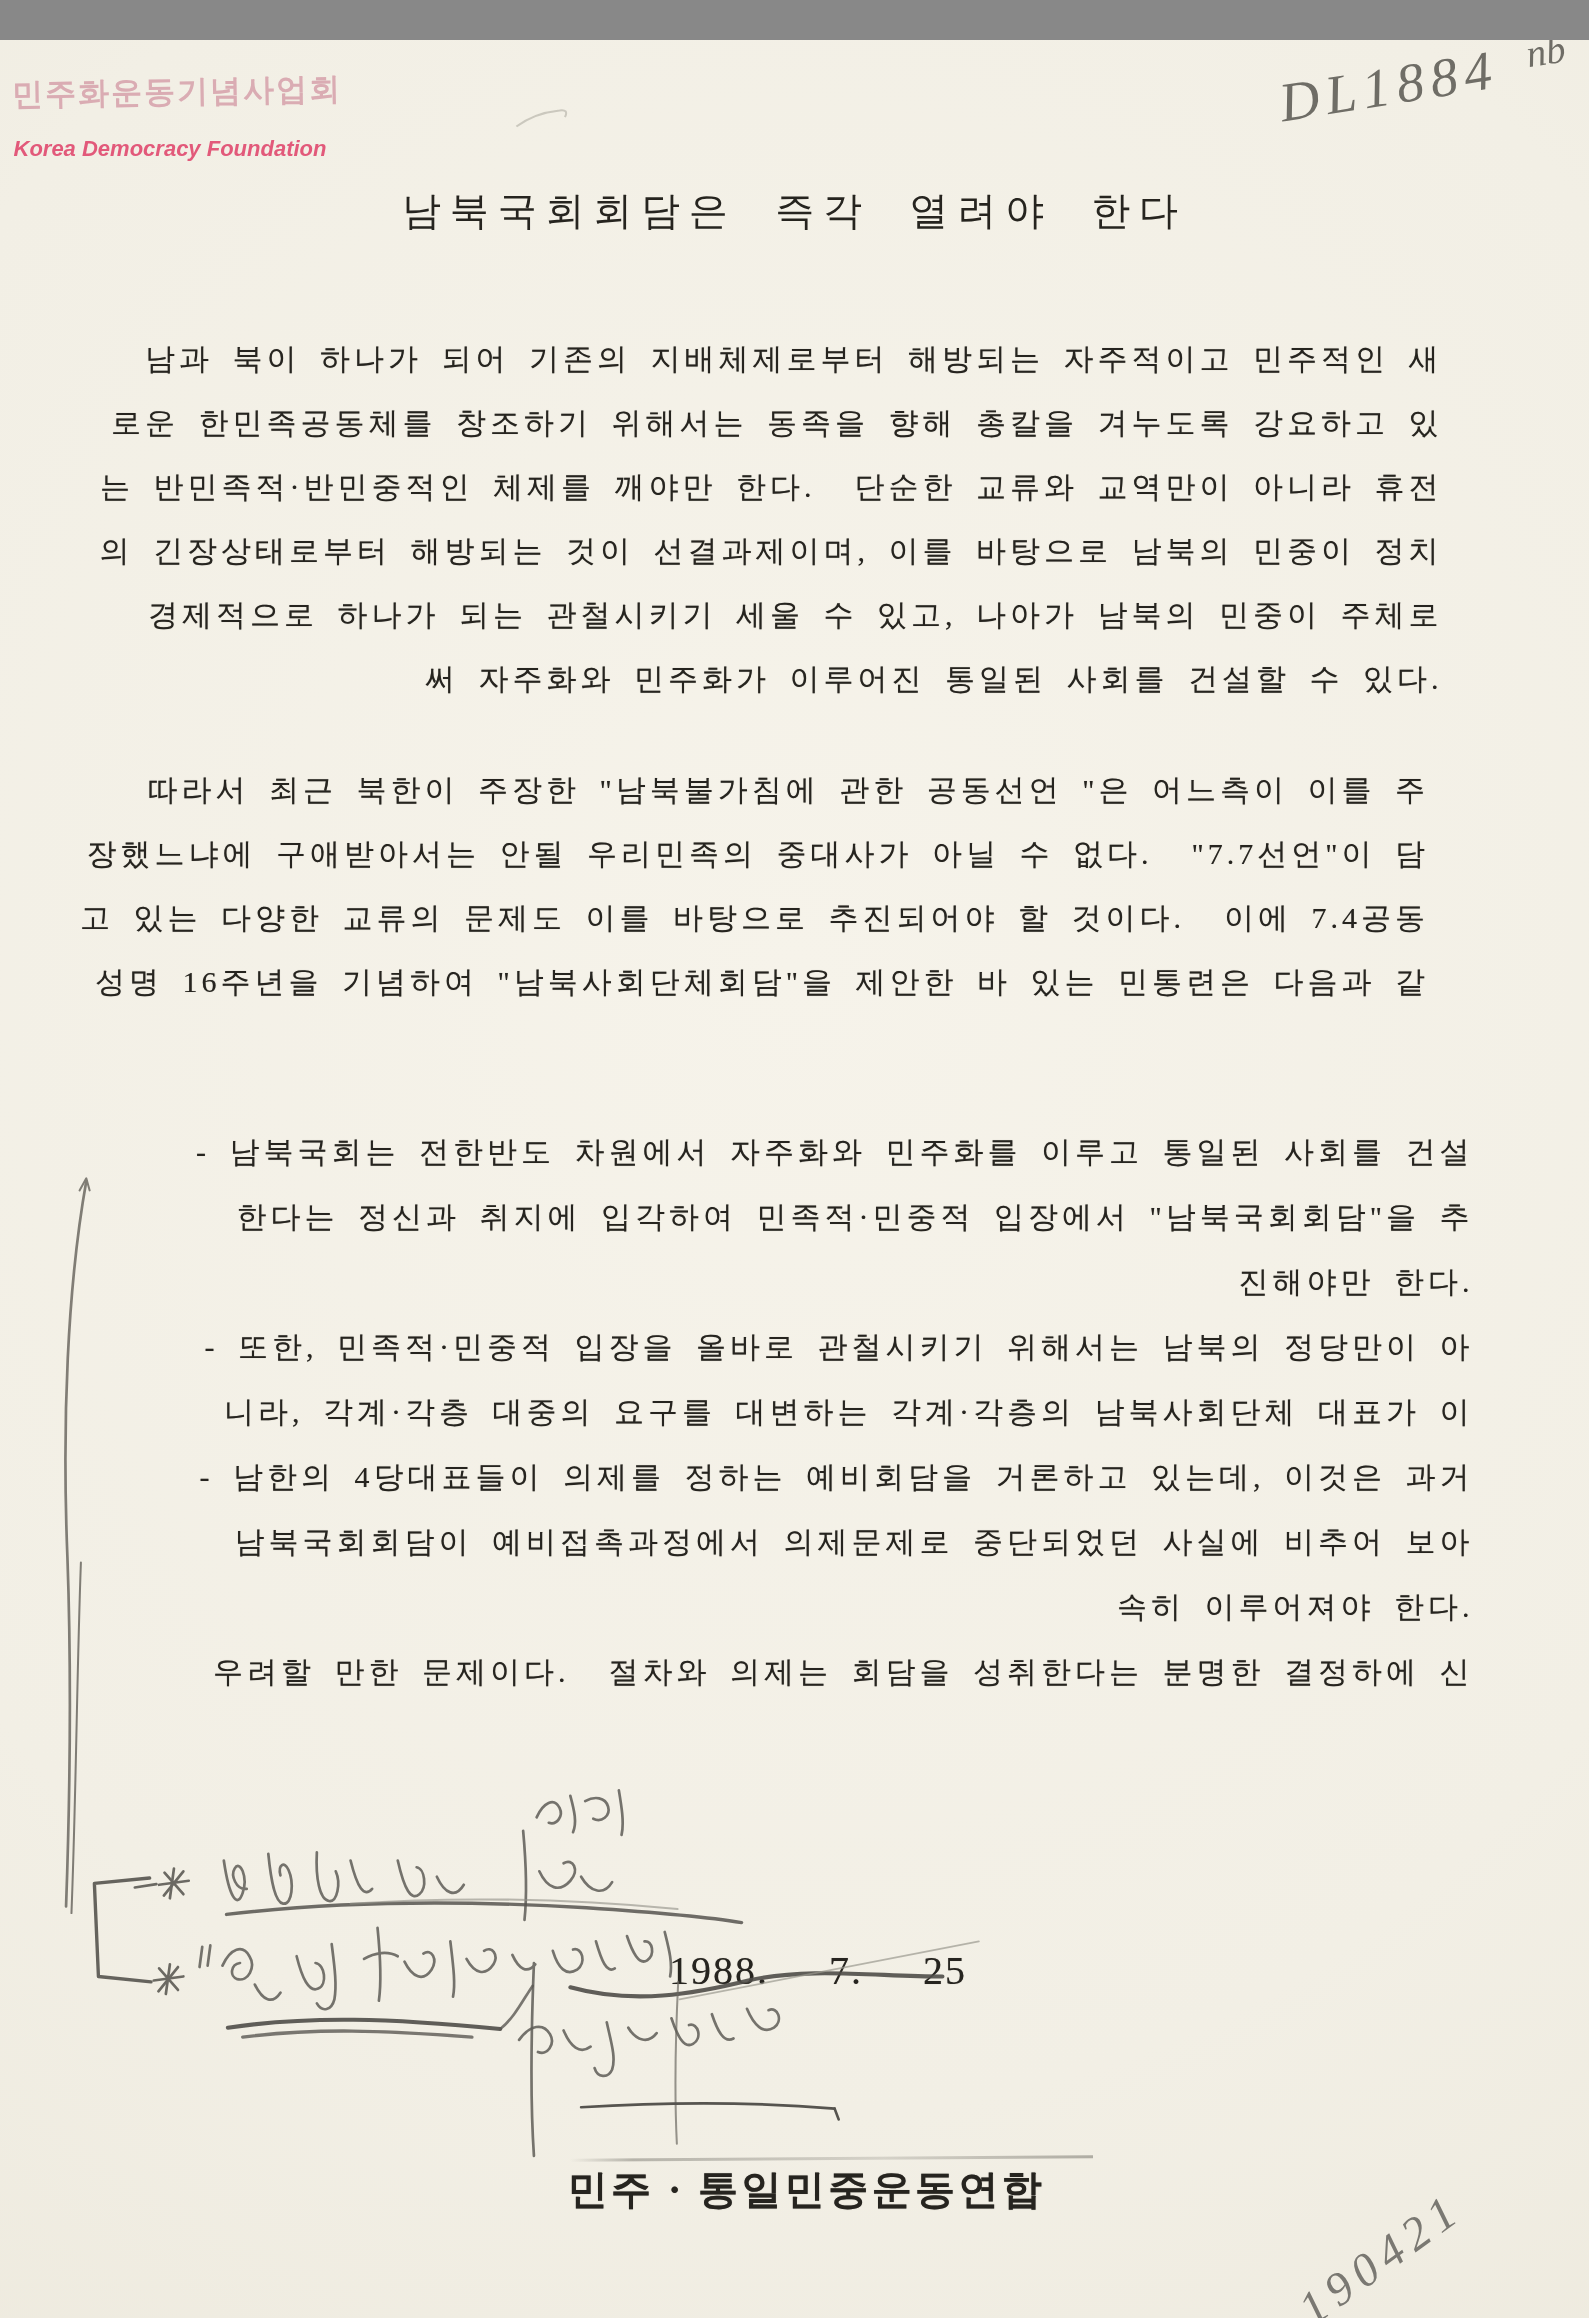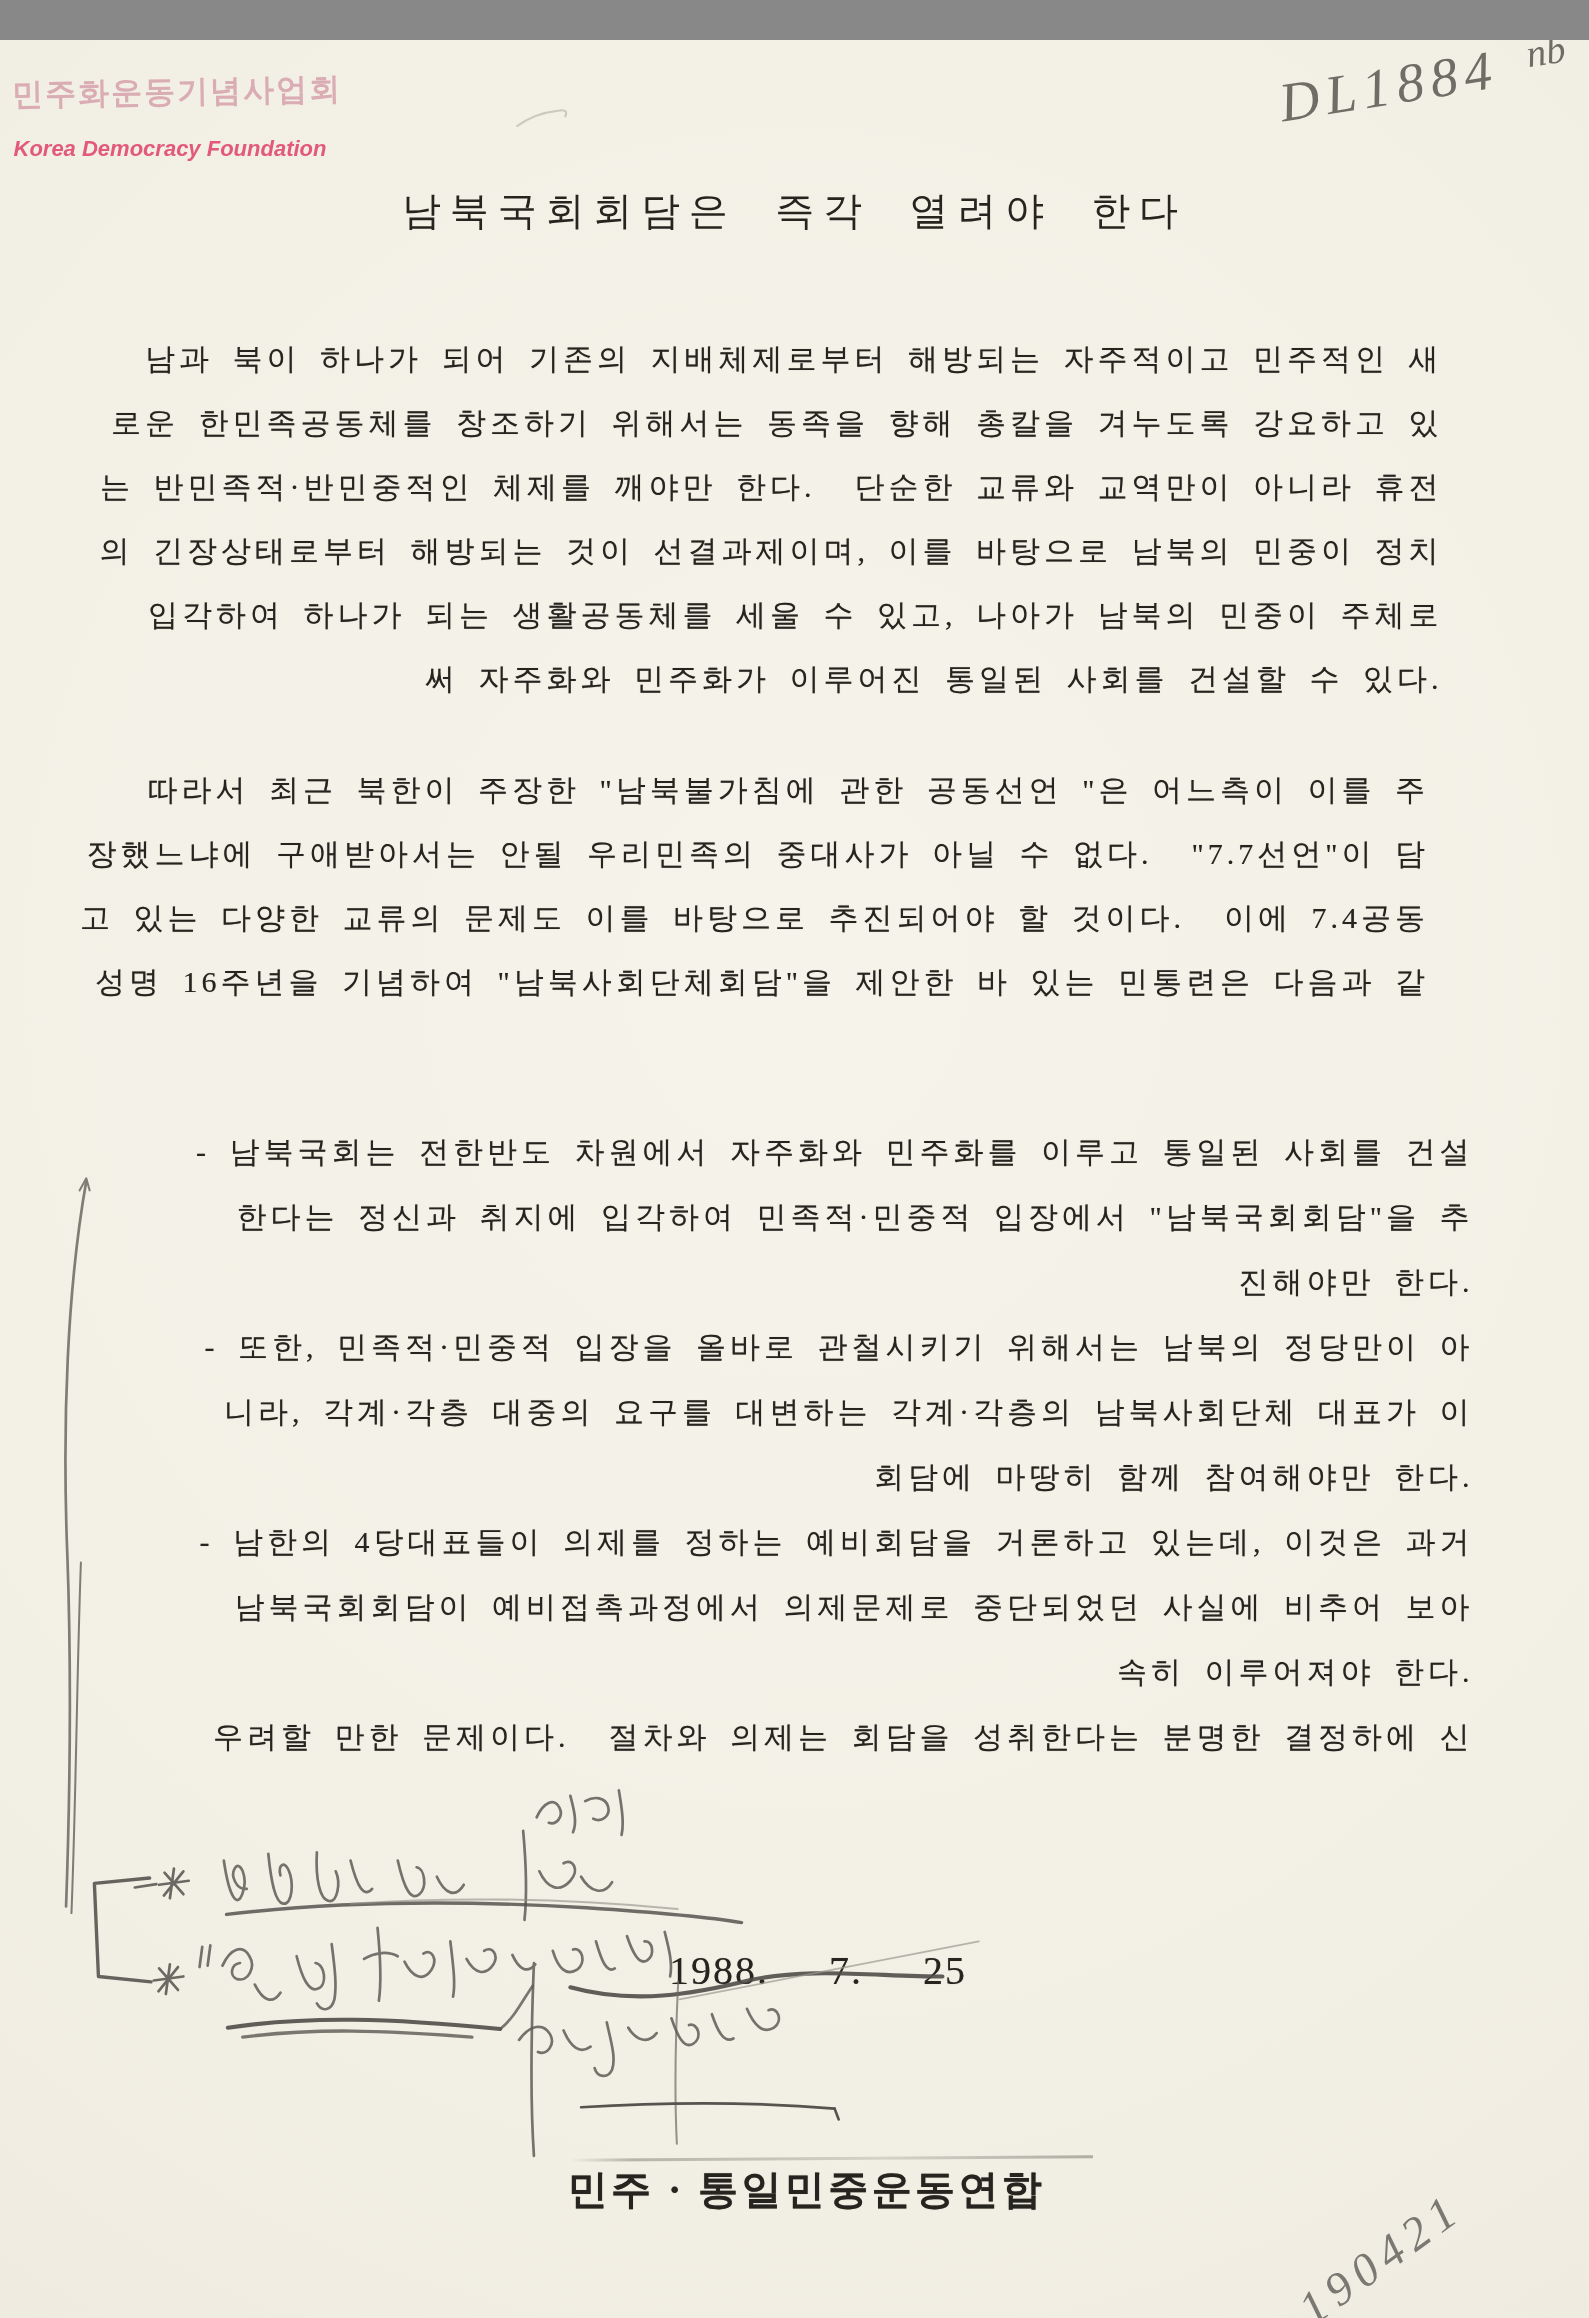--- a/index.html
+++ b/index.html
@@ -54,38 +54,37 @@
     <span class="suffix">nb</span>
   </div>
 
   <h1 class="title">남북국회회담은 즉각 열려야 한다</h1>
 
   <div class="p1">
     <div class="line indent">남과 북이 하나가 되어 기존의 지배체제로부터 해방되는 자주적이고 민주적인 새</div>
     <div class="line">로운 한민족공동체를 창조하기 위해서는 동족을 향해 총칼을 겨누도록 강요하고 있</div>
     <div class="line">는 반민족적·반민중적인 체제를 깨야만 한다.  단순한 교류와 교역만이 아니라 휴전</div>
     <div class="line">의 긴장상태로부터 해방되는 것이 선결과제이며, 이를 바탕으로 남북의 민중이 정치</div>
-    <div class="line">입각하여 하나가 되는 생활공동체를 세울 수 있고, 나아가 남북의 민중이 주체로</div>
+    <div class="line">경제적으로 하나가 되는 관철시키기 세울 수 있고, 나아가 남북의 민중이 주체로</div>
     <div class="line">써 자주화와 민주화가 이루어진 통일된 사회를 건설할 수 있다.</div>
   </div>
 
   <div class="p2">
     <div class="line indent">따라서 최근 북한이 주장한 "남북불가침에 관한 공동선언 "은 어느측이 이를 주</div>
     <div class="line">장했느냐에 구애받아서는 안될 우리민족의 중대사가 아닐 수 없다.  "7.7선언"이 담</div>
     <div class="line">고 있는 다양한 교류의 문제도 이를 바탕으로 추진되어야 할 것이다.  이에 7.4공동</div>
     <div class="line">성명 16주년을 기념하여 "남북사회단체회담"을 제안한 바 있는 민통련은 다음과 같</div>
   </div>
 
   <div class="list">
     <div class="line li-first">- 남북국회는 전한반도 차원에서 자주화와 민주화를 이루고 통일된 사회를 건설</div>
     <div class="line li-cont">한다는 정신과 취지에 입각하여 민족적·민중적 입장에서 "남북국회회담"을 추</div>
     <div class="line li-cont">진해야만 한다.</div>
     <div class="line li-first">- 또한, 민족적·민중적 입장을 올바로 관철시키기 위해서는 남북의 정당만이 아</div>
     <div class="line li-cont">니라, 각계·각층 대중의 요구를 대변하는 각계·각층의 남북사회단체 대표가 이</div>
-    <div class="line li-cont">회담에 마땅히 함께 참여해야만 한다.</div>
     <div class="line li-first">- 남한의 4당대표들이 의제를 정하는 예비회담을 거론하고 있는데, 이것은 과거</div>
     <div class="line li-cont">남북국회회담이 예비접촉과정에서 의제문제로 중단되었던 사실에 비추어 보아</div>
     <div class="line li-cont">속히 이루어져야 한다.</div>
     <div class="line li-cont">우려할 만한 문제이다.  절차와 의제는 회담을 성취한다는 분명한 결정하에 신</div>
   </div>
 
   <div class="date">1988.   7.   25</div>
 
   <div class="org-smudge"></div>
   <div class="org">민주 · 통일민중운동연합</div>

